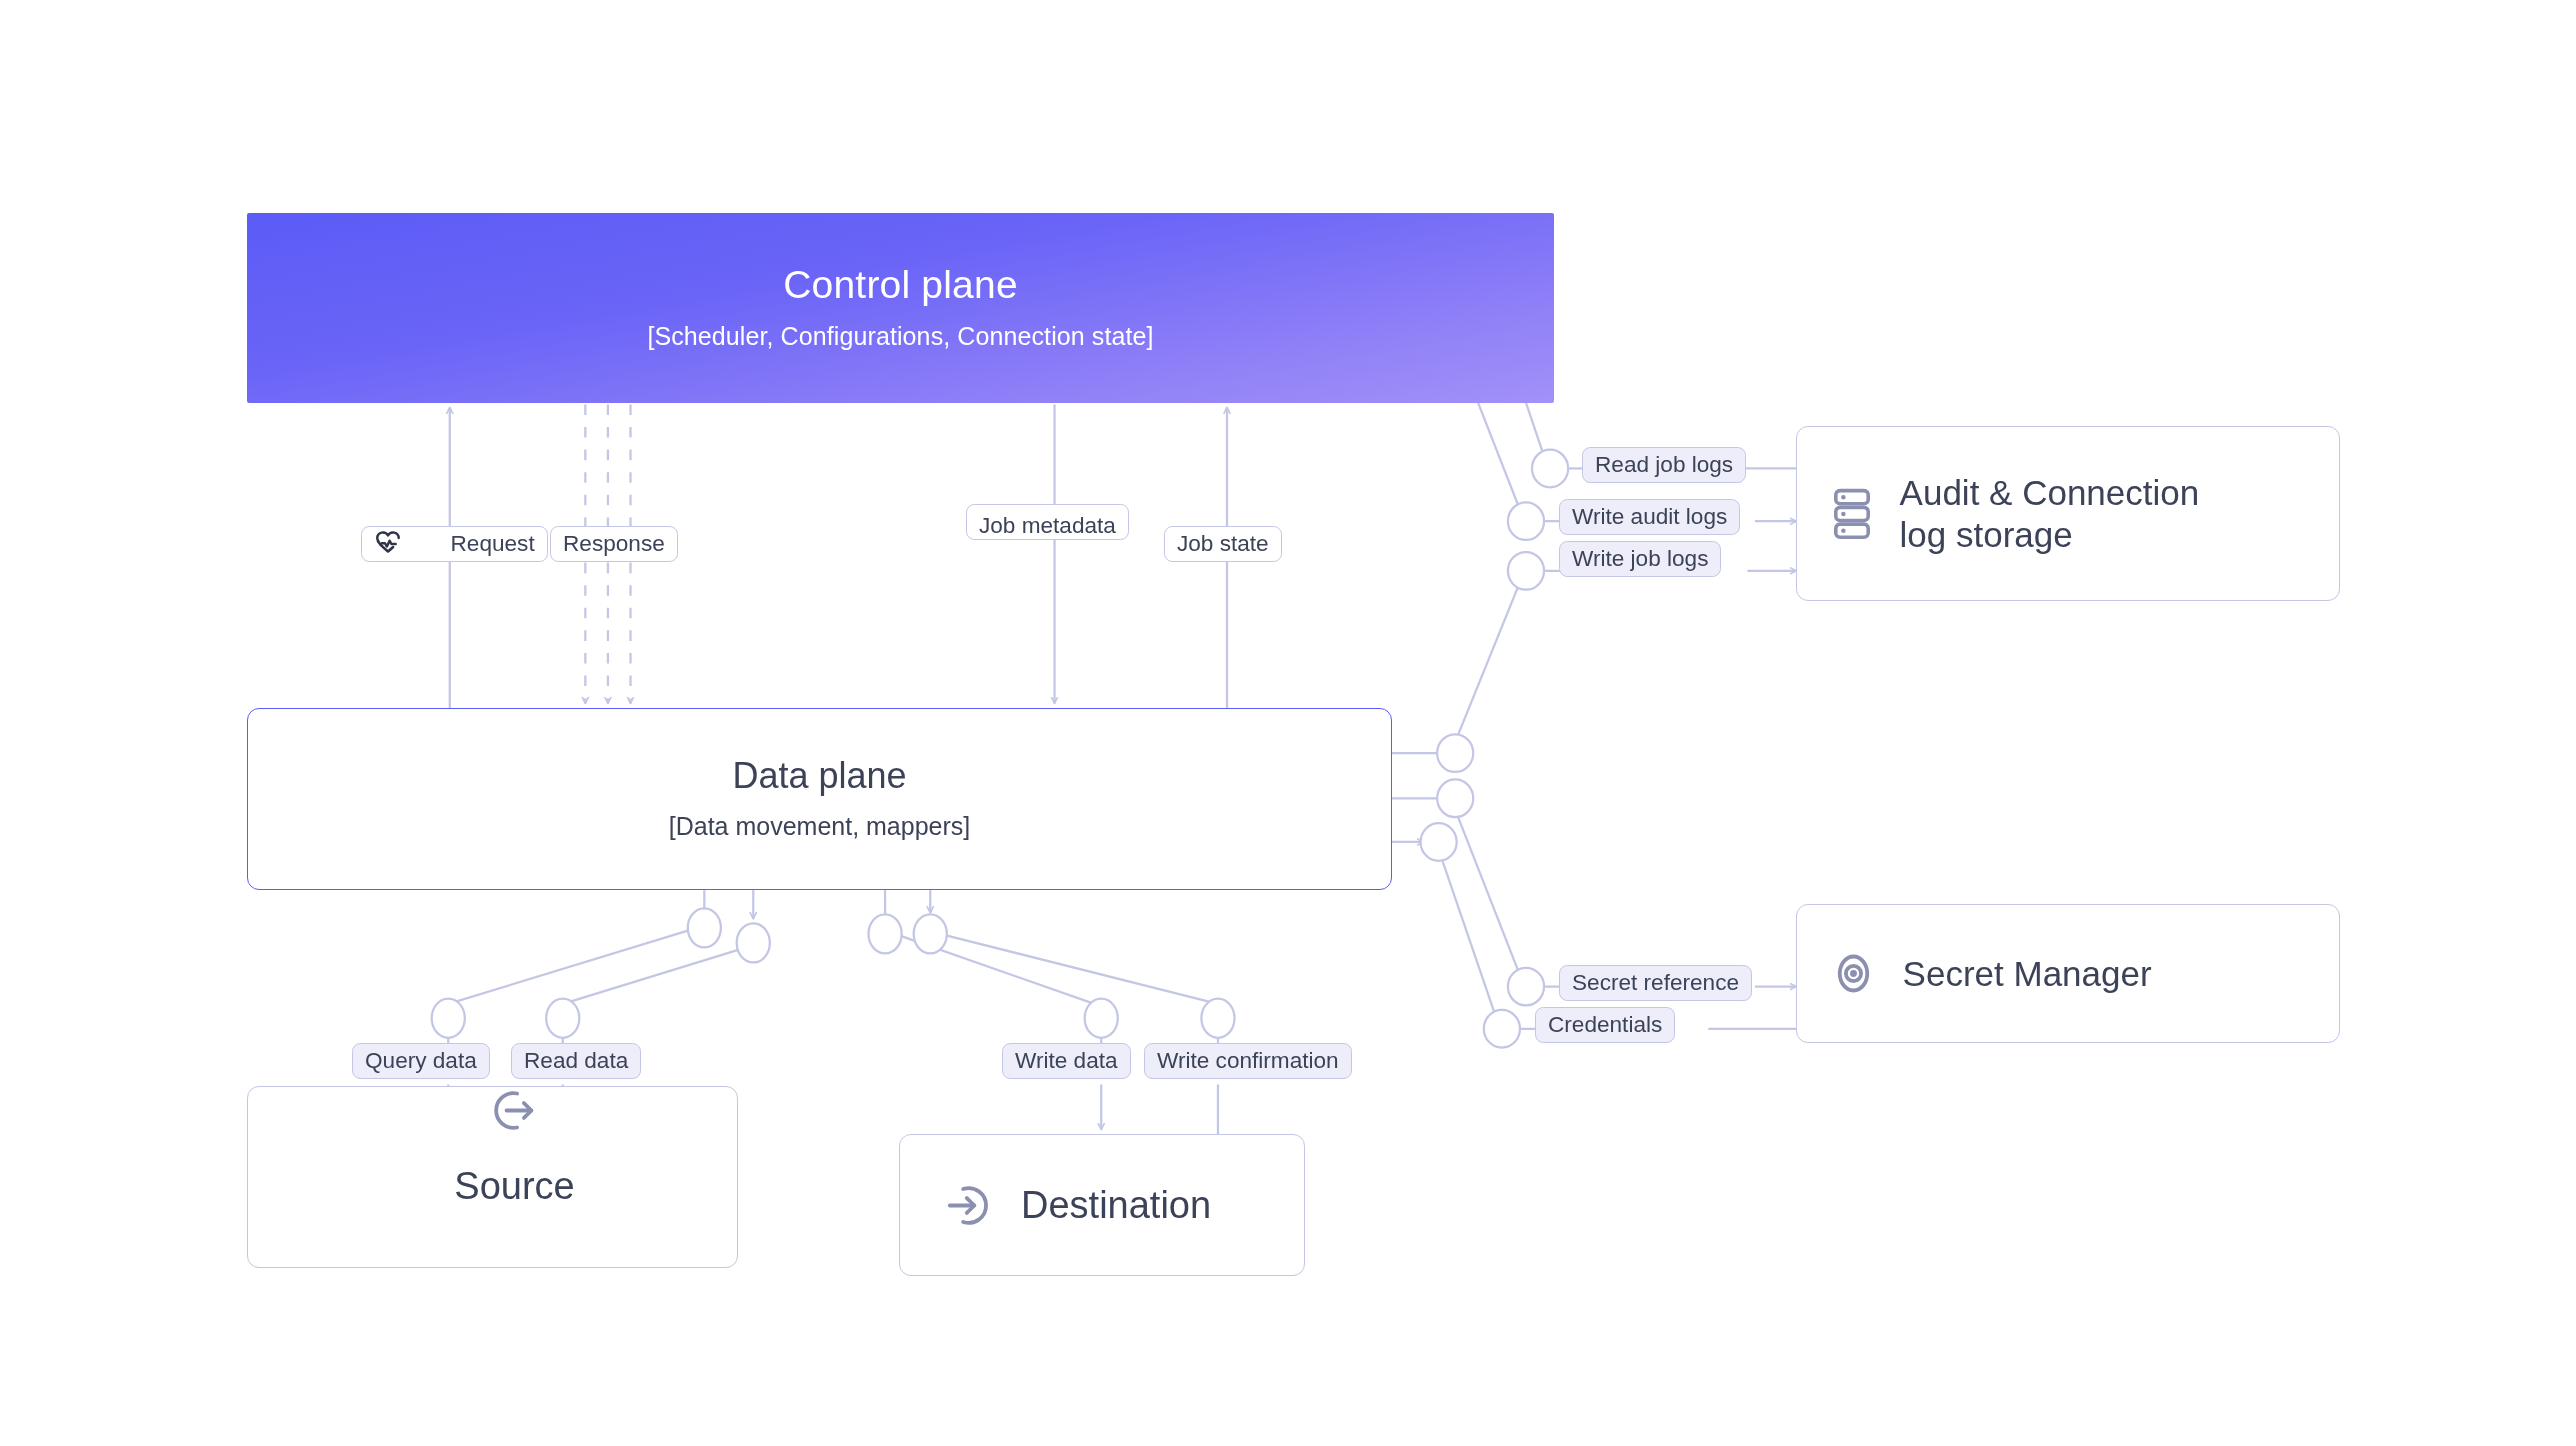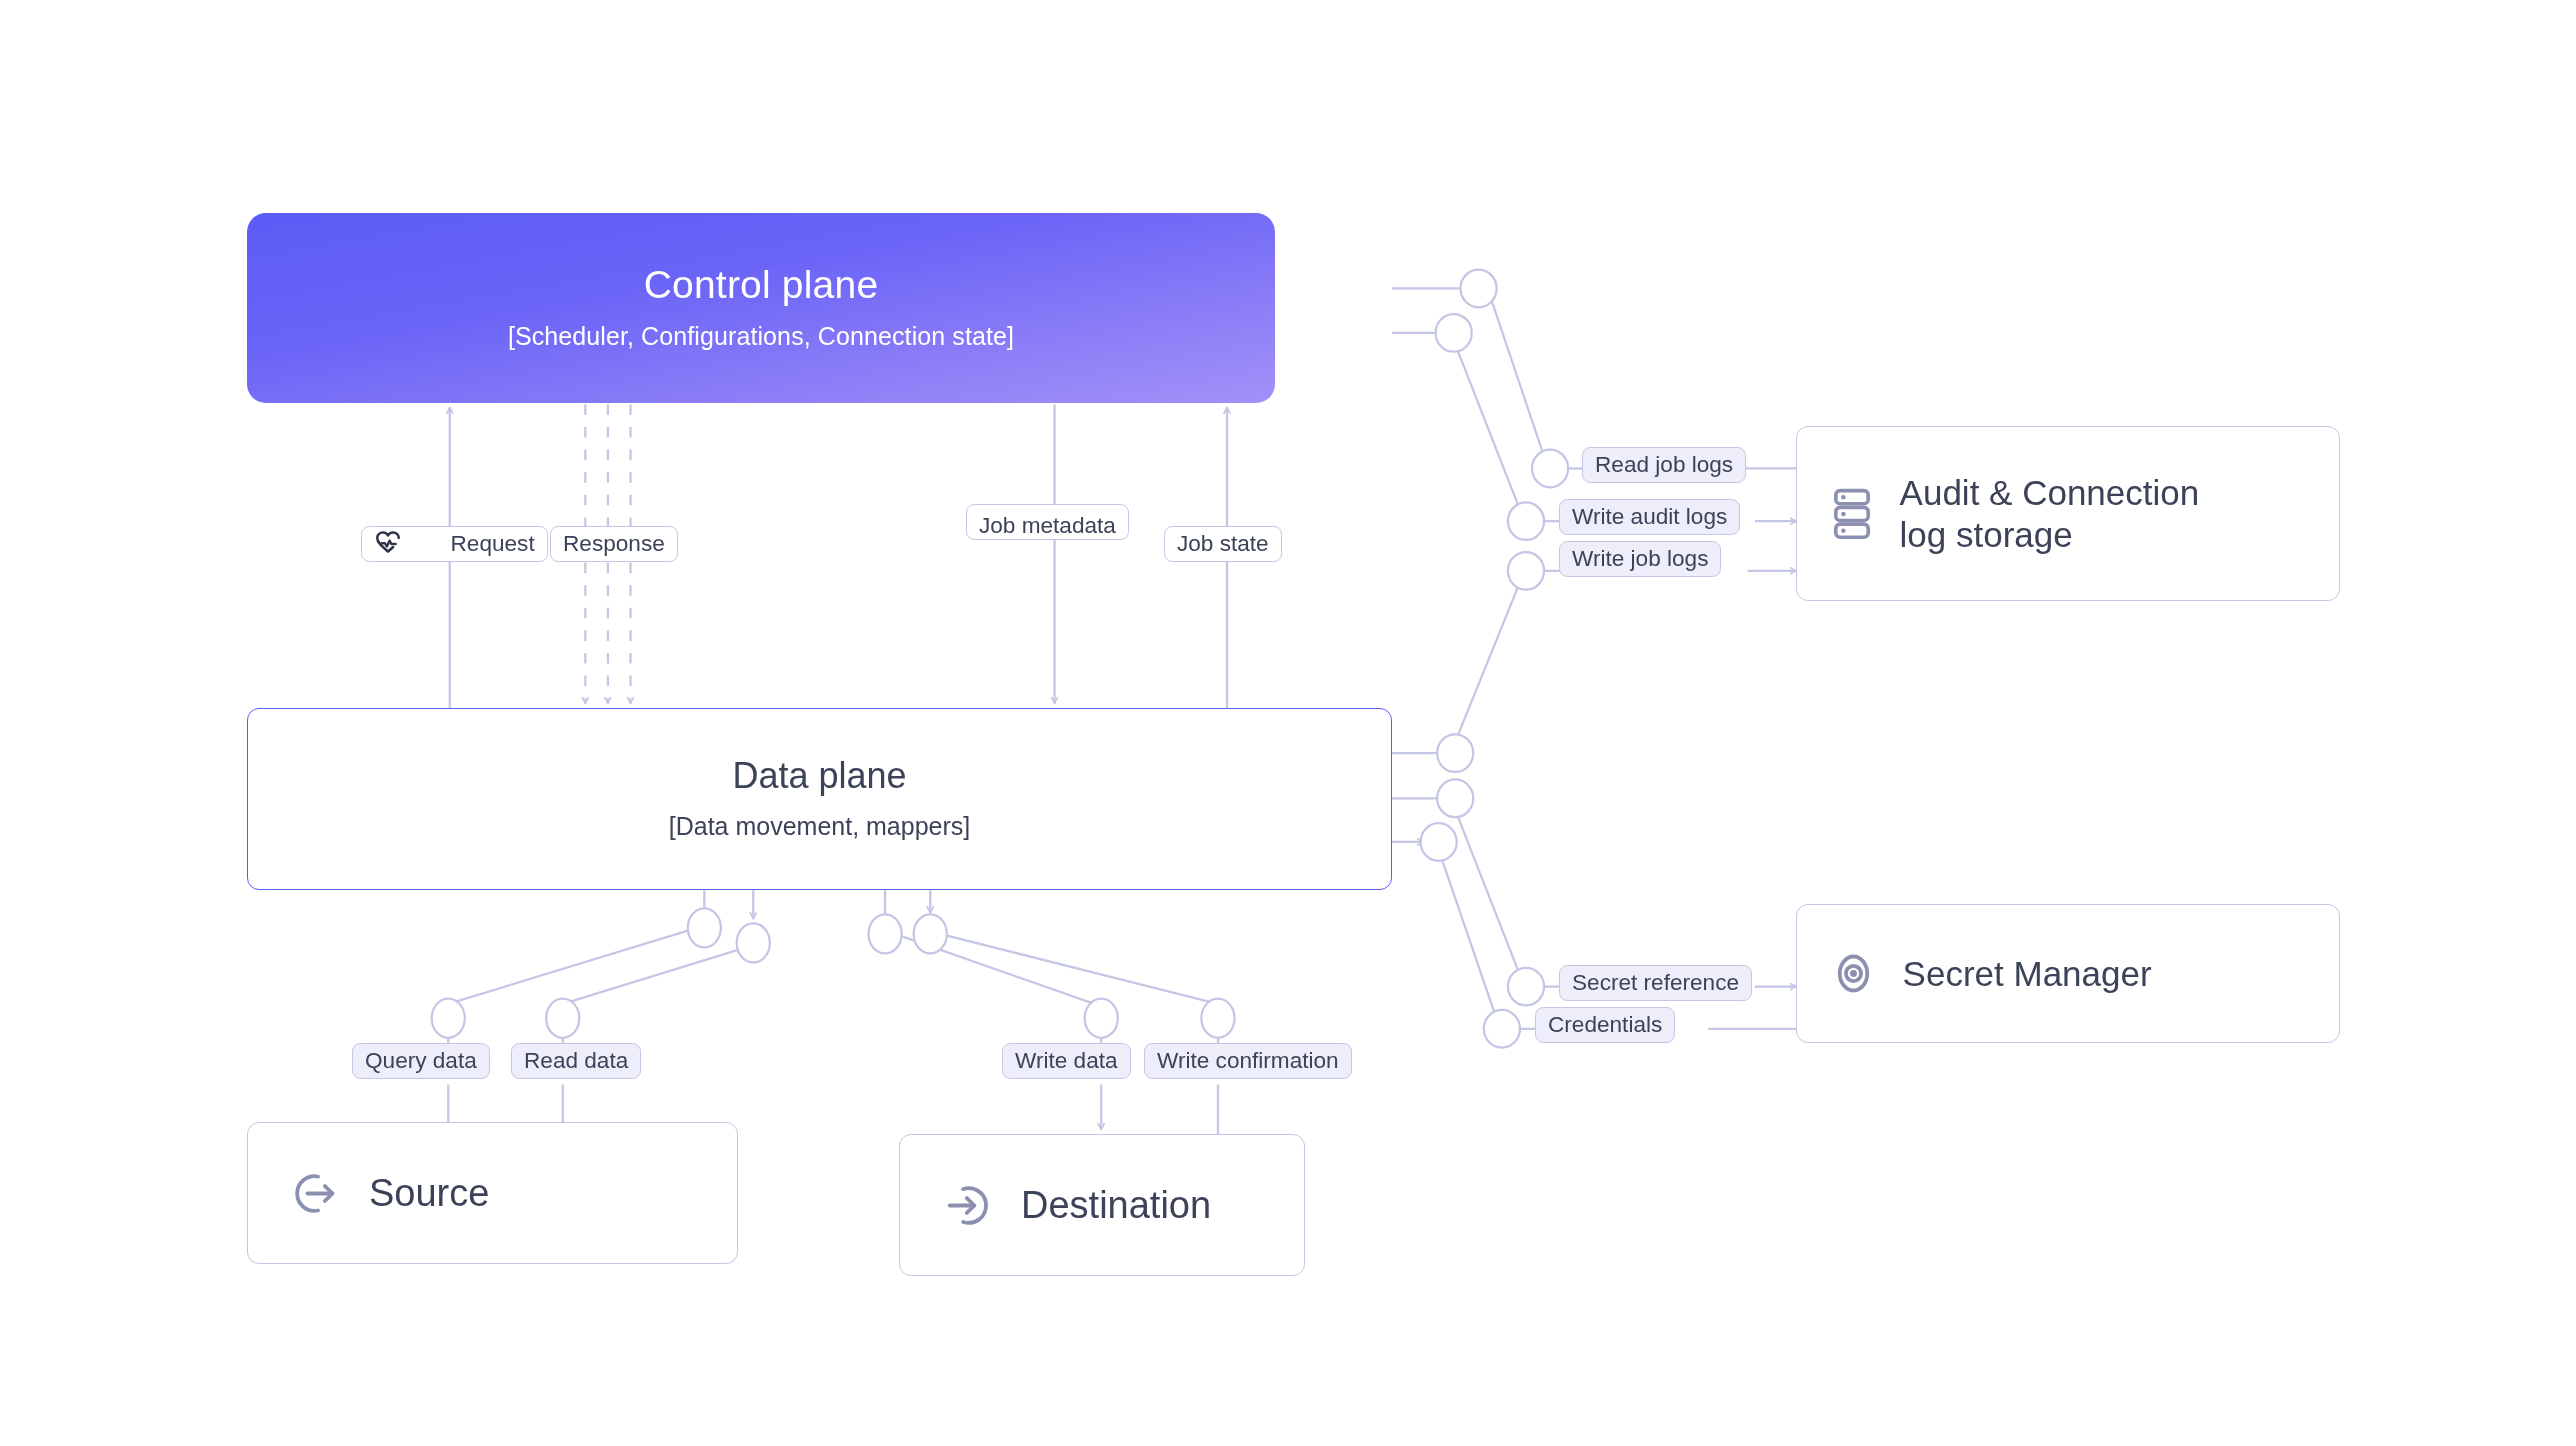--- a/index.html
+++ b/index.html
@@ -5,22 +5,22 @@
   html,body{margin:0;padding:0;background:#ffffff;}
   body{width:2576px;height:1446px;font-family:"Liberation Sans",sans-serif;overflow:hidden;}
   #stage{position:relative;width:2576px;height:1446px;background:#fff;}
 
   svg.wires{position:absolute;left:0;top:0;width:2576px;height:1446px;overflow:visible;pointer-events:none;}
 
   .node{position:absolute;box-sizing:border-box;border-radius:12px;}
 
   
   .control-plane{
-    left:247px;top:213px;width:1028px;height:190px;
-    border-radius:19px;
+    left:247px;top:213px;width:1307px;height:190px;
+    border-radius:2px;
     background:linear-gradient(170deg,#5b5cf6 0%,#6a64f7 38%,#8b7df7 72%,#a291f8 100%);
     display:flex;flex-direction:column;align-items:center;justify-content:center;
     color:#fff;
   }
   .control-plane .cp-title{font-size:39px;letter-spacing:0.2px;line-height:1.05;}
   .control-plane .cp-sub{font-size:25px;margin-top:16.6px;letter-spacing:0.1px;}
 
   
   .data-plane{
     left:247px;top:708px;width:1145px;height:182px;
@@ -32,21 +32,21 @@
 
   
   .svc{
     border:1.5px solid #c3c6e4;background:#fff;
     display:flex;align-items:center;
     padding-left:33px;gap:25.6px;
   }
   .svc .svc-label{font-size:35px;color:#3c4257;line-height:1.18;}
   .svc-audit{left:1796px;top:426px;width:544px;height:175px;}
   .svc-secret{left:1796px;top:904px;width:544px;height:139px;}
-  .svc-source{left:247px;top:1122px;width:491px;height:142px;}
+  .svc-source{left:247px;top:1086px;width:491px;height:182px;flex-direction:column;}
   .svc-dest{left:899px;top:1134px;width:406px;height:142px;}
   .svc-source .svc-label,.svc-dest .svc-label{font-size:38px;}
   .svc-source,.svc-dest{padding-left:44px;gap:30px;}
 
   
   .pill{
     position:absolute;box-sizing:border-box;
     border:1.5px solid #c3c6e4;border-radius:8.3px;
     height:36px;display:flex;align-items:center;justify-content:center;
     padding:0 12px;font-size:22.6px;color:#3c4257;white-space:nowrap;

